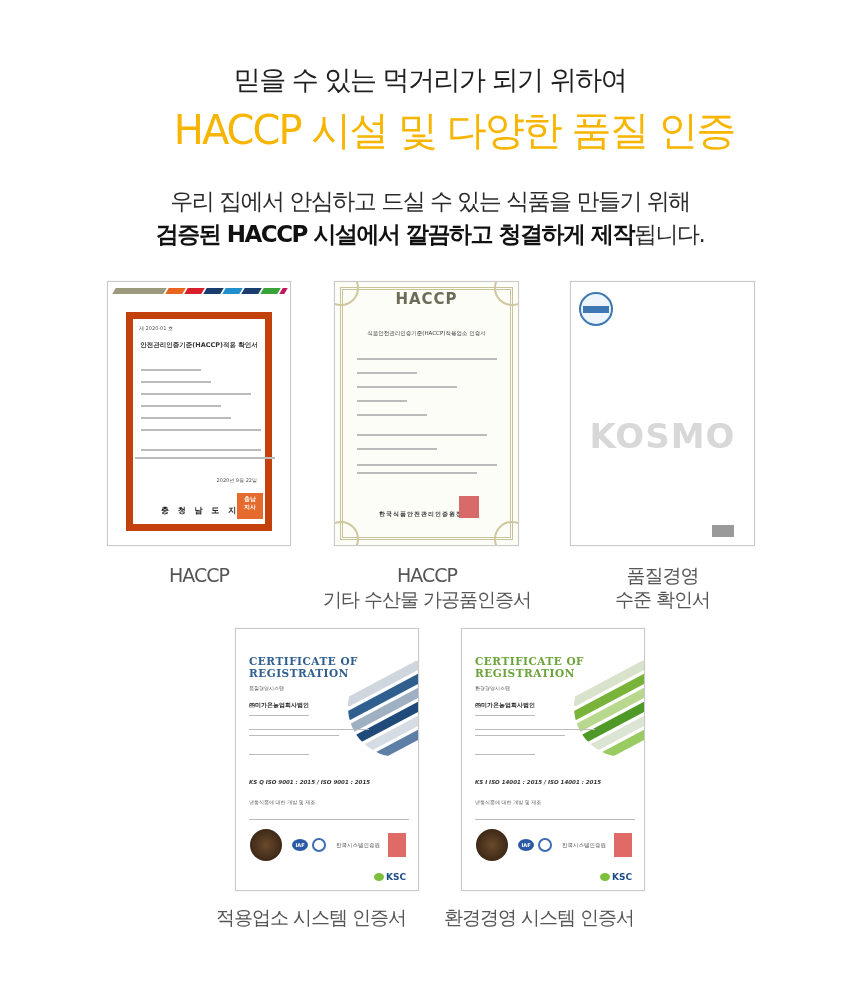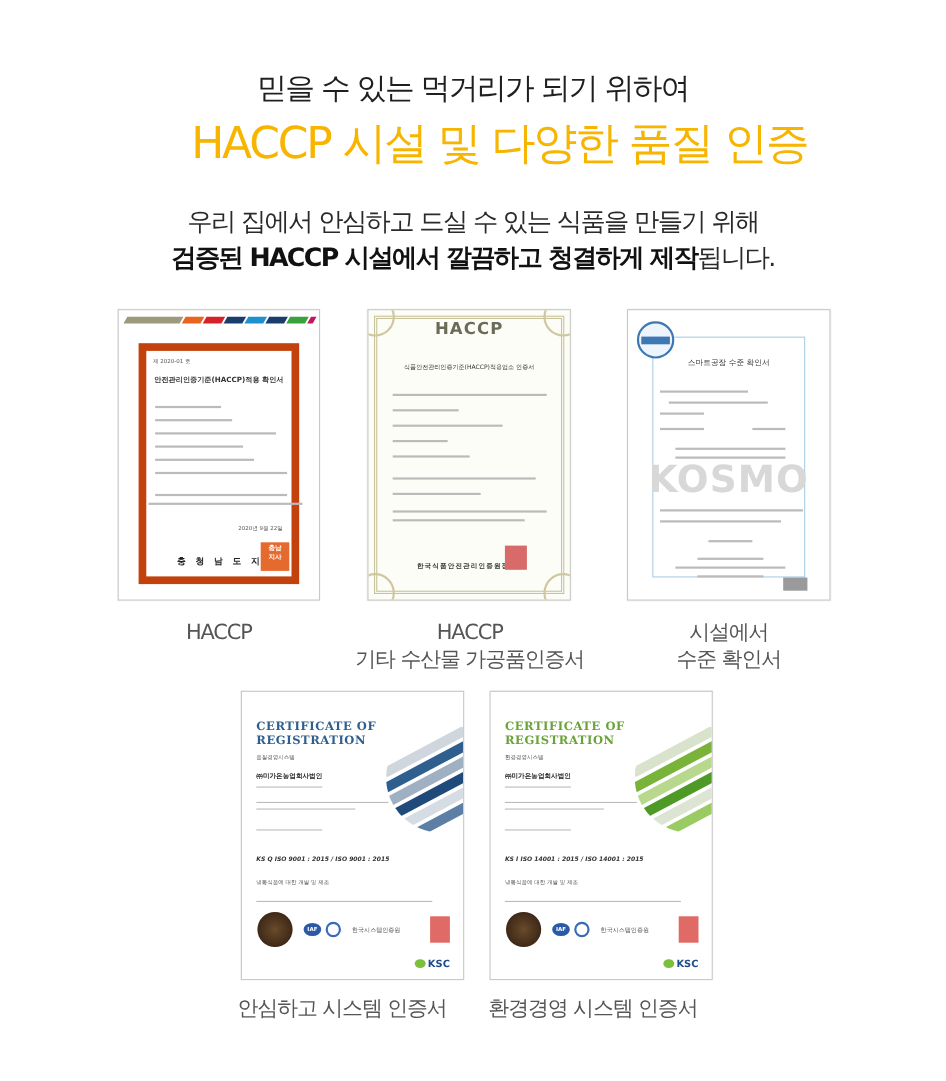--- a/index.html
+++ b/index.html
@@ -35,21 +35,21 @@
 
   
   #c3 { left: 570px; top: 281px; width: 185px; height: 265px; }
   #c3 .inner { position: absolute; left: 22px; right: 22px; top: 24px; bottom: 20px; border: 1px solid #a9cde4; }
   #c3 .badge { position: absolute; left: 8px; top: 10px; width: 34px; height: 34px; border-radius: 50%; border: 2px solid #3d78b4; background: #eef4fb; }
   #c3 .badge::after { content: ""; position: absolute; left: 2px; right: 2px; top: 12px; height: 7px; background: #3d78b4; }
   #c3 .kosmo { position: absolute; left: 0; right: 0; top: 134px; text-align: center; font-size: 34px; font-weight: 700; color: #d8d8d8; letter-spacing: 1px; }
   #c3 .qr { position: absolute; right: 20px; bottom: 8px; width: 22px; height: 12px; background: #9a9a9a; }
 
   
-  .iso { width: 203px; height: 263px; }
+  .iso { width: 184px; height: 263px; margin-left: 16px; }
   #c4 { left: 219px; top: 628px; }
   #c5 { left: 445px; top: 628px; }
   .iso .h { position: absolute; left: 13px; top: 26px; font-family: "DejaVu Serif", "Liberation Serif", serif; font-size: 10.5px; font-weight: 700; line-height: 12px; letter-spacing: 0.5px; }
   .iso .co { position: absolute; left: 13px; top: 72px; font-size: 6px; font-weight: 700; color: #222; }
   .iso .std { position: absolute; left: 13px; top: 150px; font-size: 5.5px; font-style: italic; font-weight: 700; color: #333; white-space: nowrap; }
   .iso .globe { position: absolute; right: -30px; top: 28px; width: 100px; height: 100px; border-radius: 50%; overflow: hidden; }
   .iso .globe span { position: absolute; left: -10px; right: -10px; height: 9px; transform: rotate(-28deg); border-radius: 5px; }
   .iso .gold { position: absolute; left: 14px; top: 200px; width: 32px; height: 32px; border-radius: 50%; background: radial-gradient(#6a4a2a, #2a1a10); }
   .iso .iaf { position: absolute; left: 56px; top: 210px; width: 16px; height: 12px; border-radius: 50%; background: #2a5aa5; color: #fff; font-size: 5px; font-weight: 700; text-align: center; line-height: 12px; }
   .iso .kab { position: absolute; left: 76px; top: 209px; width: 14px; height: 14px; border-radius: 50%; border: 2px solid #3a6bb3; }
@@ -116,42 +116,26 @@
   <div class="ln" style="left:22px;width:120px;top:190px"></div>
   <div class="tiny" style="left:44px;top:228px;font-size:6px;font-weight:700;color:#333;letter-spacing:1px">한국식품안전관리인증원장</div>
   <div class="seal" style="left:124px;top:214px;width:20px;height:22px;background:#d96a6a"></div>
 </div>
 <div class="cert-label" style="left:316px;top:563px;width:222px">
   <div>HACCP</div>
   <div>기타 수산물 가공품인증서</div>
 </div>
 
 <div class="cert" id="c3">
-  <div class="inner">
-    <div class="ctitle" style="top:18px;font-size:7px;font-weight:400">스마트공장 수준 확인서</div>
-    <div class="ln" style="left:6px;width:80px;top:48px"></div>
-    <div class="ln" style="left:14px;width:90px;top:58px"></div>
-    <div class="ln" style="left:6px;width:40px;top:68px"></div>
-    <div class="ln" style="left:6px;width:40px;top:82px"></div>
-    <div class="ln" style="left:90px;width:30px;top:82px"></div>
-    <div class="ln" style="left:20px;width:100px;top:100px"></div>
-    <div class="ln" style="left:20px;width:100px;top:108px"></div>
-    <div class="ln" style="left:6px;width:130px;top:156px"></div>
-    <div class="ln" style="left:6px;width:110px;top:166px"></div>
-    <div class="ln" style="left:50px;width:40px;top:184px"></div>
-    <div class="ln" style="left:40px;width:60px;top:200px"></div>
-    <div class="ln" style="left:20px;width:100px;top:208px"></div>
-    <div class="ln" style="left:40px;width:60px;top:216px"></div>
-  </div>
   <div class="badge"></div>
   <div class="kosmo">KOSMO</div>
   <div class="qr"></div>
 </div>
 <div class="cert-label" style="left:555px;top:563px;width:215px">
-  <div>시설에서</div>
+  <div>품질경영</div>
   <div>수준 확인서</div>
 </div>
 
 <div class="cert iso" id="c4">
   <div class="globe">
     <span style="top:14px;background:#cfd6de"></span>
     <span style="top:28px;background:#2f5f8f"></span>
     <span style="top:42px;background:#9fb0c2"></span>
     <span style="top:56px;background:#1f4a7a"></span>
     <span style="top:70px;background:#d6dce3"></span>
@@ -170,21 +154,21 @@
   <div class="std">KS Q ISO 9001 : 2015 / ISO 9001 : 2015</div>
   <div class="tiny" style="left:13px;top:170px">냉동식품에 대한 개발 및 제조</div>
   <div class="ln" style="left:13px;width:160px;top:190px;height:1px"></div>
   <div class="gold"></div>
   <div class="iaf">IAF</div>
   <div class="kab"></div>
   <div class="kname">한국시스템인증원</div>
   <div class="rseal"></div>
   <div class="ksc">KSC</div>
 </div>
-<div class="cert-label" style="left:200px;top:905px;width:222px">안심하고 시스템 인증서</div>
+<div class="cert-label" style="left:200px;top:905px;width:222px">적용업소 시스템 인증서</div>
 
 <div class="cert iso" id="c5">
   <div class="globe">
     <span style="top:14px;background:#d9e3cc"></span>
     <span style="top:28px;background:#7ab33a"></span>
     <span style="top:42px;background:#b8d88e"></span>
     <span style="top:56px;background:#4f9a26"></span>
     <span style="top:70px;background:#dce4d4"></span>
     <span style="top:84px;background:#9acb62"></span>
   </div>

